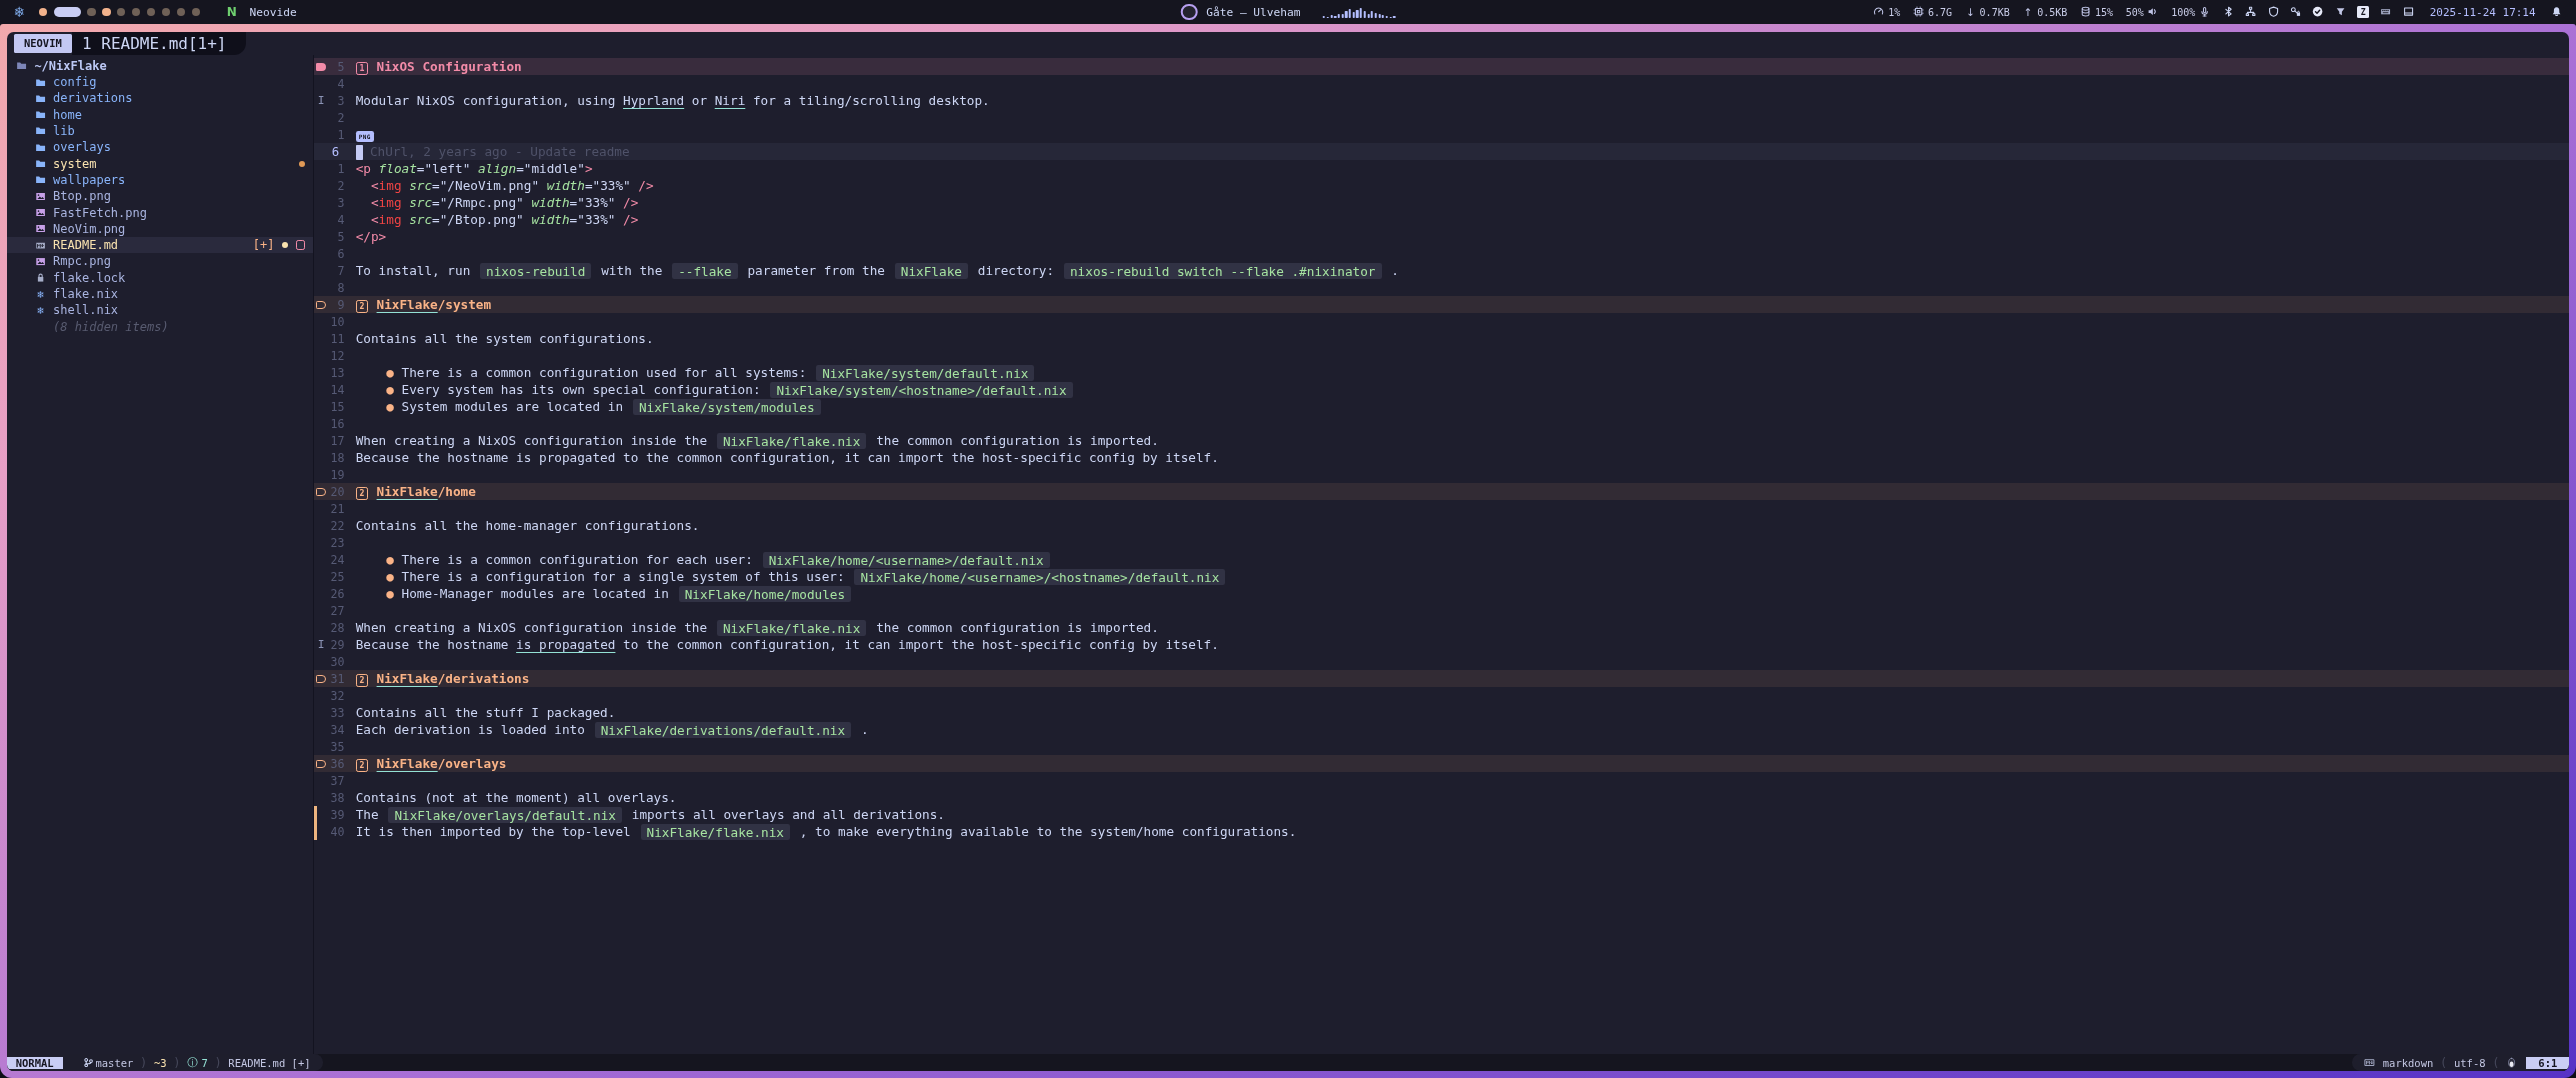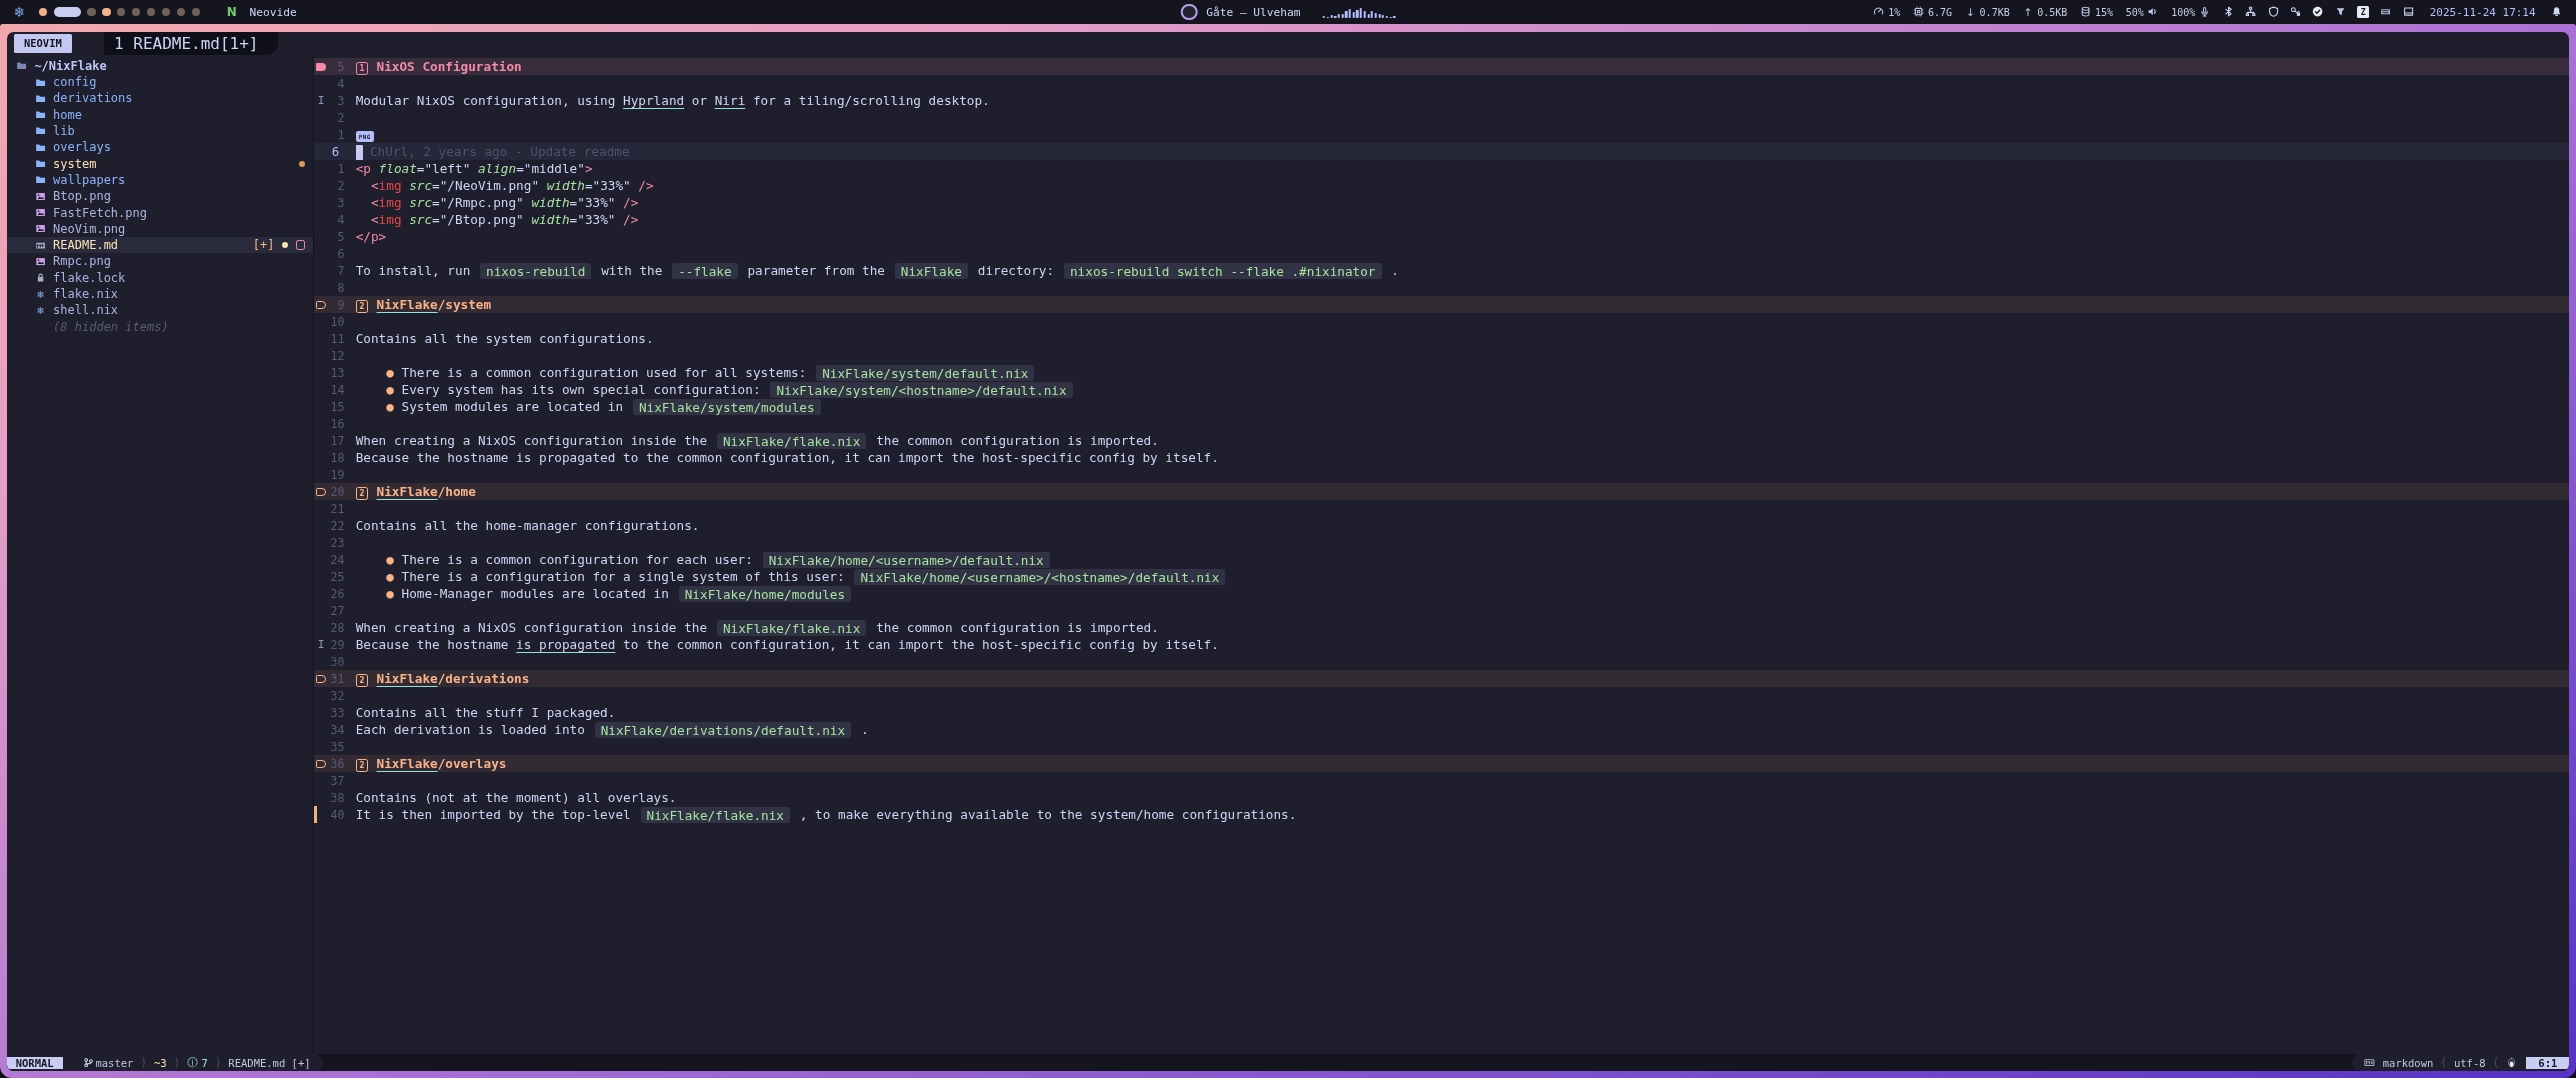--- a/index.html
+++ b/index.html
@@ -34,21 +34,21 @@
   .clock { color:#b4befe; font-family:"DejaVu Sans Mono", monospace; font-size:11px; margin:0 3px; }
 
   
   #winframe { position:absolute; left:0; top:24px; width:2576px; height:1054px;
               background:linear-gradient(155deg,#f2a9ac 0%,#e79fc6 20%,#a86fd6 55%,#5633c6 100%);
               border-radius:3px 3px 12px 12px; padding:8.2px 6.7px 6.7px 6.7px; }
   #win { width:100%; height:100%; background:#1e1e2d; border-radius:6.7px; display:flex;
          flex-direction:column; overflow:hidden; }
 
   
-  #tabline { height:22.5px; display:flex; align-items:stretch; padding-left:7.5px; flex:0 0 auto;gap:32px; }
+  #tabline { height:22.5px; display:flex; align-items:stretch; padding-left:7.5px; flex:0 0 auto; }
   .nvbadge { background:#c3c8f3; color:#14141f; font-family:"DejaVu Sans Mono", monospace;
              font-weight:bold; font-size:10.5px; display:flex; align-items:center; padding:0 9.7px;
              border-radius:1.5px; margin:1.5px 0; }
   .buftab { background:#0f0f1a; color:#cdd6f4; font-family:"DejaVu Sans Mono", monospace;
             font-size:16px; display:flex; align-items:center; padding:0 19.5px 0 10.5px;
             border-radius:0 0 12px 0; }
 
   #main { flex:1; display:flex; min-height:0; }
 
   
@@ -497,20 +497,21 @@
           <div class="eline"><span class="sgn"><span class="sign-I">I</span></span><span class="num">29</span><span><span class="s-t">Because the hostname </span><span class="s-ulink">is propagated</span><span class="s-t"> to the common configuration, it can import the host-specific config by itself.</span></span></div>
           <div class="eline"><span class="sgn"></span><span class="num">30</span><span></span></div>
           <div class="eline bg-h2"><span class="sgn"><span class="sign-h2"></span></span><span class="num">31</span><span><span class="icon-h2">2</span><span class="s-h2u">NixFlake</span><span class="s-h2">/derivations</span></span></div>
           <div class="eline"><span class="sgn"></span><span class="num">32</span><span></span></div>
           <div class="eline"><span class="sgn"></span><span class="num">33</span><span><span class="s-t">Contains all the stuff I packaged.</span></span></div>
           <div class="eline"><span class="sgn"></span><span class="num">34</span><span><span class="s-t">Each derivation is loaded into </span><span class="s-code">NixFlake/derivations/default.nix</span><span class="s-t"> .</span></span></div>
           <div class="eline"><span class="sgn"></span><span class="num">35</span><span></span></div>
           <div class="eline bg-h2"><span class="sgn"><span class="sign-h2"></span></span><span class="num">36</span><span><span class="icon-h2">2</span><span class="s-h2u">NixFlake</span><span class="s-h2">/overlays</span></span></div>
           <div class="eline"><span class="sgn"></span><span class="num">37</span><span></span></div>
           <div class="eline"><span class="sgn"></span><span class="num">38</span><span><span class="s-t">Contains (not at the moment) all overlays.</span></span></div>
+          <div class="eline"><span class="sgn"><span class="sign-git"></span></span><span class="num">39</span><span><span class="s-t">The </span><span class="s-code">NixFlake/overlays/default.nix</span><span class="s-t"> imports all overlays and all derivations.</span></span></div>
           <div class="eline"><span class="sgn"><span class="sign-git"></span></span><span class="num">40</span><span><span class="s-t">It is then imported by the top-level </span><span class="s-code">NixFlake/flake.nix</span><span class="s-t"> , to make everything available to the system/home configurations.</span></span></div>
         </div>
   </div>
 
   <div id="statusline">
     <div class="sl-left">
       <span class="mode">NORMAL</span>
       <span class="sl-sep">&nbsp;</span>
       <span class="sl-item">
         <span class="sl-ic" id="branch-slot">

